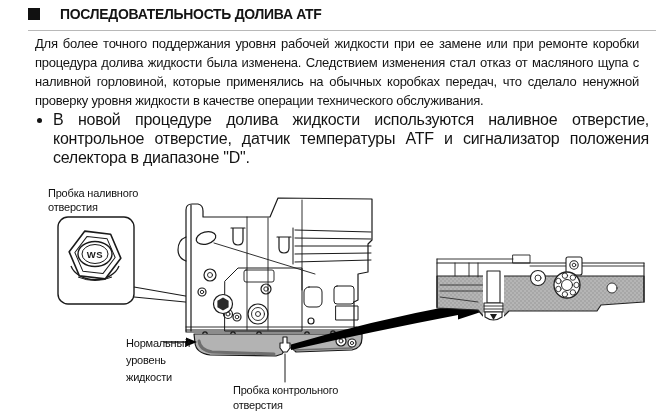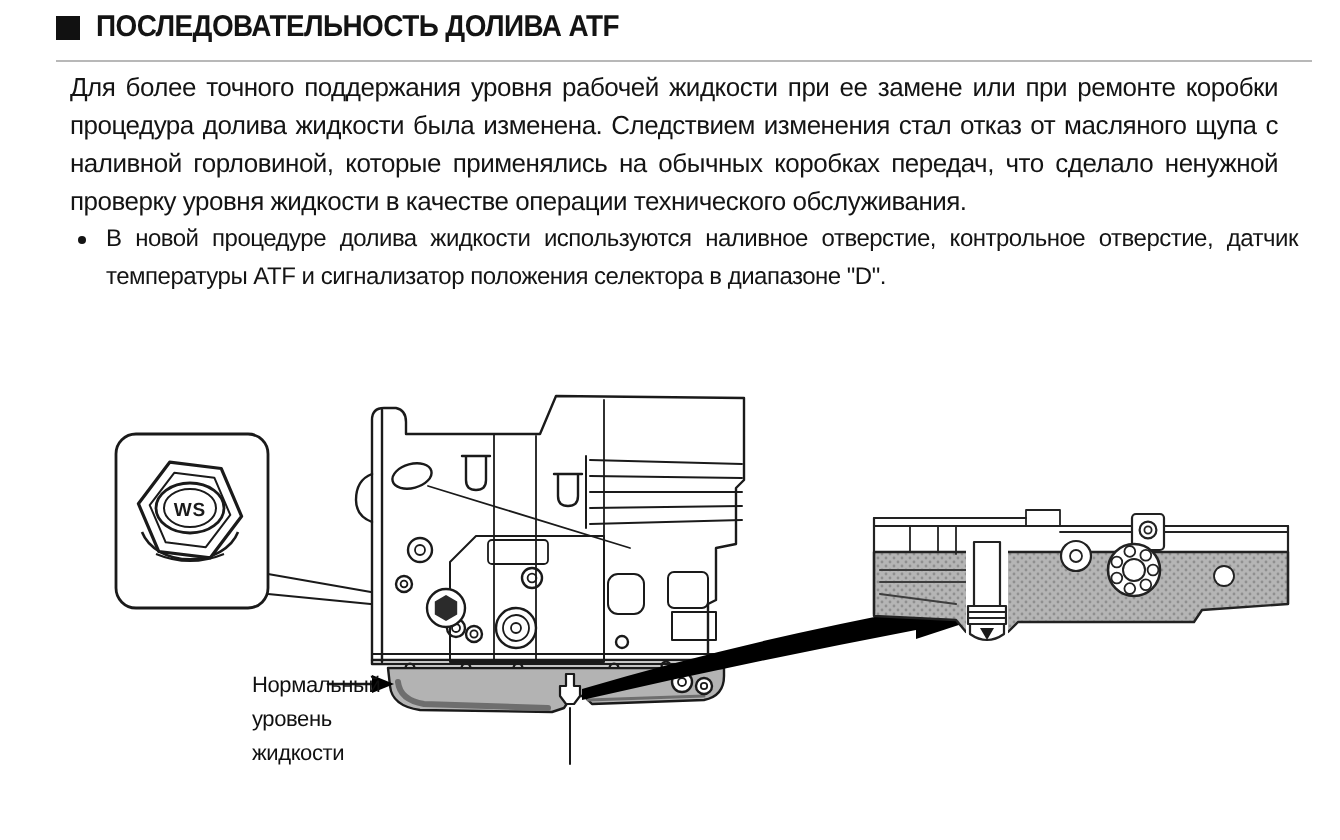--- a/index.html
+++ b/index.html
@@ -1,26 +1,26 @@
 <!DOCTYPE html>
 <html><head>
 <meta charset="utf-8">
 <style>
   html,body{margin:0;padding:0;background:#fff;}
   .page{position:relative;width:670px;height:420px;background:#ffffff;overflow:hidden;
         font-family:"Liberation Sans",sans-serif;color:#141414;}
-  .hdr{position:absolute;left:28px;top:5px;display:flex;align-items:center;gap:8px;}
+  .hdr{position:absolute;left:28px;top:5px;display:flex;align-items:center;gap:20px;}
   .hdr-sq{width:12px;height:12px;background:#111;flex:0 0 auto;}
   .hdr-title{font-weight:bold;font-size:15px;letter-spacing:-0.3px;white-space:nowrap;
              transform:scaleX(0.93);transform-origin:left center;}
   .rule{position:absolute;left:28px;right:14px;top:30px;border-top:1px solid #b8b8b8;height:0;}
   .intro{position:absolute;left:35px;top:34px;width:604px;margin:0;
          font-size:13px;line-height:19px;letter-spacing:-0.25px;text-align:justify;}
   .notes{position:absolute;left:39px;top:110px;width:596px;margin:0;padding:0 0 0 14px;
-         font-size:12px;line-height:19px;letter-spacing:-0.25px;text-align:justify;}
+         font-size:16px;line-height:19px;letter-spacing:-0.25px;text-align:justify;}
   .notes li{margin:0;}
   .dlabel{position:absolute;font-size:11px;letter-spacing:-0.2px;color:#111;}
   #lbl-filler{left:48px;top:187px;width:102px;line-height:13.5px;}
   #lbl-level{left:98px;top:335px;width:72px;line-height:17px;margin-left:28px;}
   #lbl-control{left:233px;top:383px;width:120px;line-height:14.5px;}
   svg{position:absolute;left:0;top:0;}
   .ws-text{font-family:"Liberation Sans",sans-serif;font-size:9.5px;font-weight:bold;letter-spacing:0.5px;}
 </style>
 </head>
 <body>
@@ -186,15 +186,17 @@
     <span class="hdr-title">ПОСЛЕДОВАТЕЛЬНОСТЬ ДОЛИВА ATF</span>
   </div>
   <div class="rule"></div>
 
   <p class="intro">Для более точного поддержания уровня рабочей жидкости при ее замене или при ремонте коробки процедура долива жидкости была изменена. Следствием изменения стал отказ от масляного щупа с наливной горловиной, которые применялись на обычных коробках передач, что сделало ненужной проверку уровня жидкости в качестве операции технического обслуживания.</p>
 
   <ul class="notes">
     <li>В новой процедуре долива жидкости используются наливное отверстие, контрольное отверстие, датчик температуры ATF и сигнализатор положения селектора в диапазоне "D".</li>
   </ul>
 
+  <div class="dlabel" id="lbl-filler">Пробка наливного отверстия</div>
   <div class="dlabel" id="lbl-level">Нормальный уровень жидкости</div>
+  <div class="dlabel" id="lbl-control">Пробка контрольного отверстия</div>
 
 </div>
 
 </body></html>

